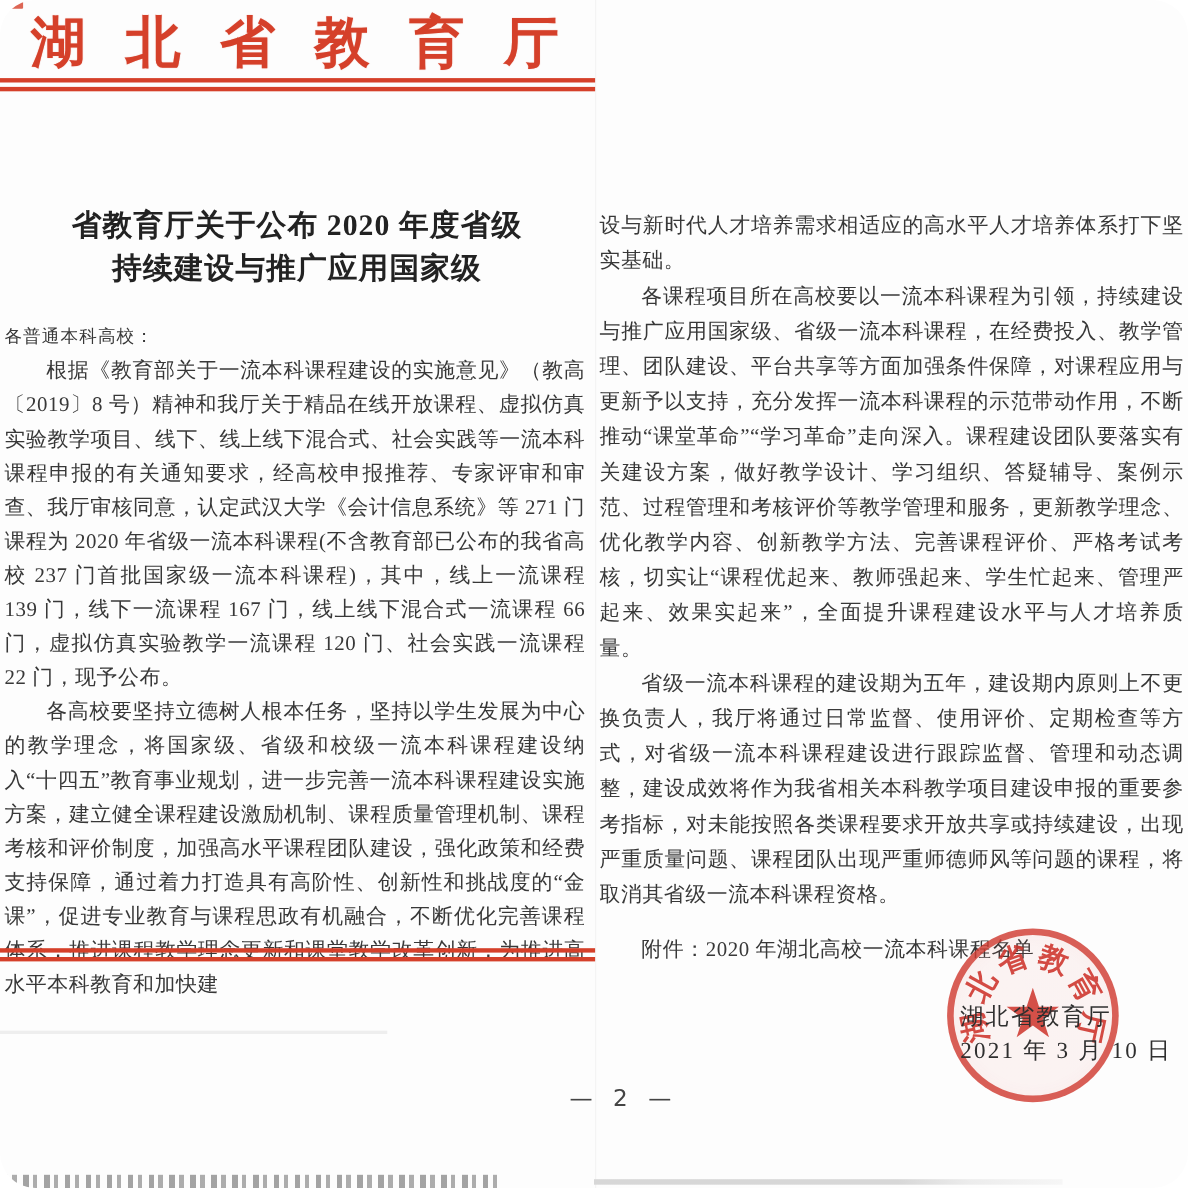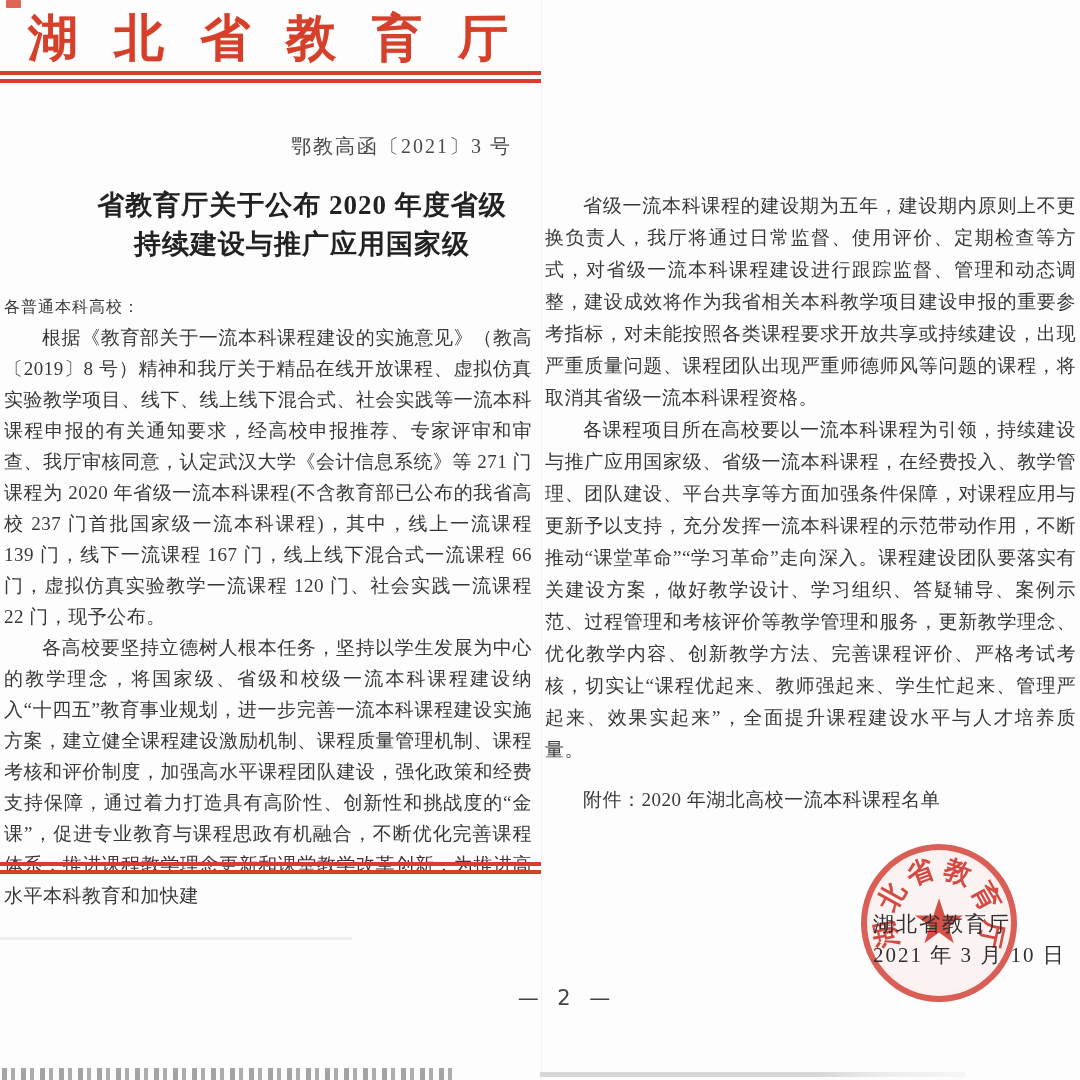--- a/index.html
+++ b/index.html
@@ -2,20 +2,21 @@
 <html><head>
 <meta charset="utf-8">
 <style>
   * { margin:0; padding:0; box-sizing:border-box; }
   html,body { background:#ffffff; }
   .canvas {
     position:relative; width:1080px; height:1080px;
     background:#fdfdfd; overflow:hidden;
     font-family:"Liberation Serif","DejaVu Serif",serif;
     color:#3a3a3a;
+    border-radius:32px;
   }
   
   .agency-header {
     position:absolute; top:5px; left:28px; width:500px;
     font-size:50px; font-weight:bold; letter-spacing:36px;
     white-space:nowrap; color:#d5402a;
     text-shadow:0 0 1px rgba(213,64,42,.45);
   }
   .red-rule { position:absolute; left:0; width:541px; height:4px; background:#d5402a; }
   .red-rule.r1 { top:71px; }
@@ -23,21 +24,21 @@
   .red-rule.r3 { top:862px; }
   .red-rule.r4 { top:870px; }
   .red-fragment { position:absolute; top:0; left:6px; width:15px; height:8px; background:#d5402a; opacity:.8; border-radius:1px; }
   .doc-number {
     position:absolute; top:133px; left:0; width:512px;
     text-align:right; font-size:20px; letter-spacing:2px; color:#4a4a4a;
   }
   .doc-title {
     position:absolute; top:186px; left:0; width:540px;
     text-align:center; font-weight:bold; font-size:27px;
-    line-height:39px; color:#222; letter-spacing:1px;margin-left:32px;
+    line-height:39px; color:#222; letter-spacing:1px;
   }
   .body-col { position:absolute; font-size:19px; color:#383838; }
   .body-left  { top:291px; left:4px;  width:528px; line-height:31px; }
   .body-right { top:190px; left:545px; width:531px; line-height:32px; }
   .salutation { font-size:16px; letter-spacing:1px; }
   .para { text-align:justify; text-justify:inter-ideograph; text-indent:2em; letter-spacing:.5px; }
   .para.noindent { text-indent:0; }
   .attachment { margin-top:18px; text-indent:2em; letter-spacing:.5px; }
   
   .page-divider { position:absolute; top:0; left:541px; width:1px; height:1080px; background:rgba(0,0,0,.04); }
@@ -81,21 +82,20 @@
 </head>
 <body>
 
 <div class="canvas">
 
   <div class="red-fragment"></div>
   <div class="agency-header">湖北省教育厅</div>
   <div class="red-rule r1"></div>
   <div class="red-rule r2"></div>
 
-  <div class="doc-number">鄂教高函〔2021〕3 号</div>
 
   <div class="doc-title">
     <div>省教育厅关于公布 2020 年度省级</div>
     <div>持续建设与推广应用国家级</div>
   </div>
 
   <div class="body-col body-left">
     <div class="salutation">各普通本科高校：</div>
     <div>
         <p class="para">根据《教育部关于一流本科课程建设的实施意见》（教高〔2019〕8 号）精神和我厅关于精品在线开放课程、虚拟仿真实验教学项目、线下、线上线下混合式、社会实践等一流本科课程申报的有关通知要求，经高校申报推荐、专家评审和审查、我厅审核同意，认定武汉大学《会计信息系统》等 271 门课程为 2020 年省级一流本科课程(不含教育部已公布的我省高校 237 门首批国家级一流本科课程)，其中，线上一流课程 139 门，线下一流课程 167 门，线上线下混合式一流课程 66 门，虚拟仿真实验教学一流课程 120 门、社会实践一流课程 22 门，现予公布。</p>
@@ -105,22 +105,23 @@
 
   <div class="red-rule r3"></div>
   <div class="red-rule r4"></div>
   <div class="artifact-line"></div>
   <div class="clipped-text-edge"></div>
 
   <div class="page-divider"></div>
 
   <div class="body-col body-right">
     <div>
+        <p class="para noindent">设与新时代人才培养需求相适应的高水平人才培养体系打下坚实基础。</p>
+        <p class="para">各课程项目所在高校要以一流本科课程为引领，持续建设与推广应用国家级、省级一流本科课程，在经费投入、教学管理、团队建设、平台共享等方面加强条件保障，对课程应用与更新予以支持，充分发挥一流本科课程的示范带动作用，不断推动“课堂革命”“学习革命”走向深入。课程建设团队要落实有关建设方案，做好教学设计、学习组织、答疑辅导、案例示范、过程管理和考核评价等教学管理和服务，更新教学理念、优化教学内容、创新教学方法、完善课程评价、严格考试考核，切实让“课程优起来、教师强起来、学生忙起来、管理严起来、效果实起来”，全面提升课程建设水平与人才培养质量。</p>
         <p class="para">省级一流本科课程的建设期为五年，建设期内原则上不更换负责人，我厅将通过日常监督、使用评价、定期检查等方式，对省级一流本科课程建设进行跟踪监督、管理和动态调整，建设成效将作为我省相关本科教学项目建设申报的重要参考指标，对未能按照各类课程要求开放共享或持续建设，出现严重质量问题、课程团队出现严重师德师风等问题的课程，将取消其省级一流本科课程资格。</p>
-        <p class="para">各课程项目所在高校要以一流本科课程为引领，持续建设与推广应用国家级、省级一流本科课程，在经费投入、教学管理、团队建设、平台共享等方面加强条件保障，对课程应用与更新予以支持，充分发挥一流本科课程的示范带动作用，不断推动“课堂革命”“学习革命”走向深入。课程建设团队要落实有关建设方案，做好教学设计、学习组织、答疑辅导、案例示范、过程管理和考核评价等教学管理和服务，更新教学理念、优化教学内容、创新教学方法、完善课程评价、严格考试考核，切实让“课程优起来、教师强起来、学生忙起来、管理严起来、效果实起来”，全面提升课程建设水平与人才培养质量。</p>
       </div>
     <div class="attachment">附件：2020 年湖北高校一流本科课程名单</div>
   </div>
 
   <div class="seal">
     <div class="seal-ring">
         <span style="transform: translate(-50%, -50%) rotate(-102deg) translateY(-54px);">湖</span>
         <span style="transform: translate(-50%, -50%) rotate(-61deg) translateY(-54px);">北</span>
         <span style="transform: translate(-50%, -50%) rotate(-20.5deg) translateY(-54px);">省</span>
         <span style="transform: translate(-50%, -50%) rotate(20.5deg) translateY(-54px);">教</span>

